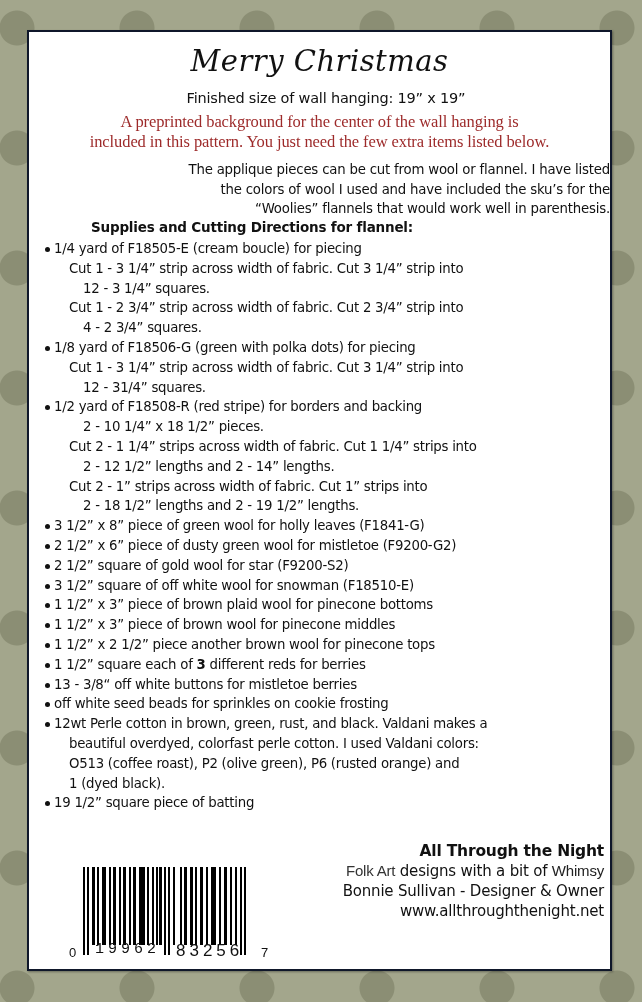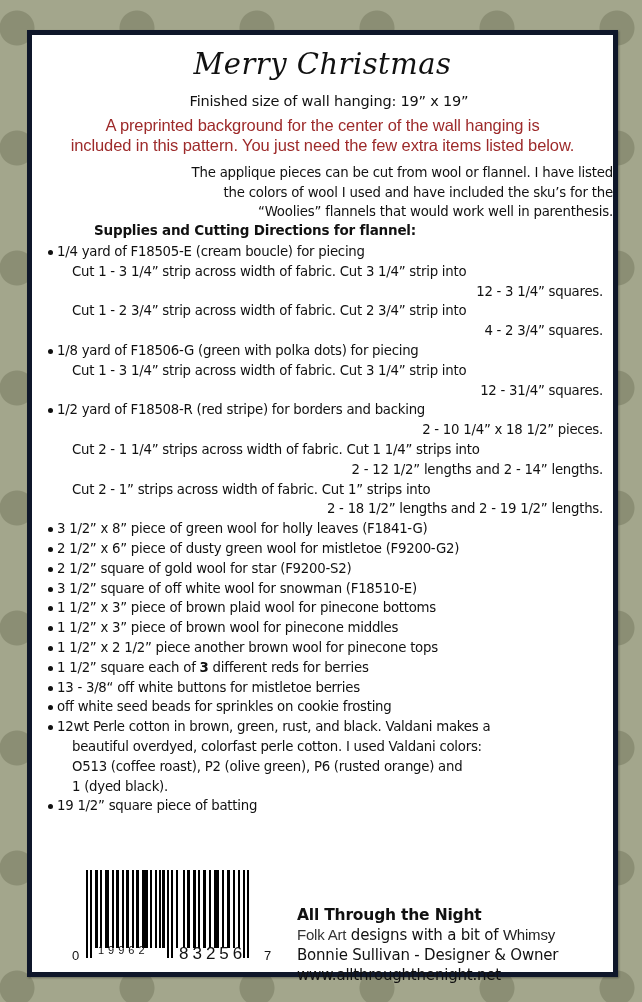--- a/index.html
+++ b/index.html
@@ -7,35 +7,35 @@
     width: 642px; height: 1002px; overflow: hidden; position: relative;
     background-color: #a3a68c;
     background-image: radial-gradient(circle, #8b8e74 0 17px, transparent 18px);
     background-size: 120px 120px;
     background-position: -43px -32px;
     font-family: "DejaVu Sans", sans-serif;
     color: #111;
   }
   .panel {
     position: absolute; left: 27px; top: 30px; width: 581px; height: 937px;
-    background: #fff; border: 5px solid #0f172a;
+    background: #fff; border: 2px solid #0f172a;
     box-shadow: 1px 1px 2px rgba(0,0,0,0.35);
   }
   .title {
     position: absolute; left: 0; right: 0; top: 12px; text-align: center;
     font-family: "DejaVu Serif", serif; font-style: italic;
     font-size: 29px; letter-spacing: 0.5px; color: #111;
   }
   .subtitle {
     position: absolute; left: 0; right: 0; top: 58px; text-align: center;
     font-size: 14.5px; letter-spacing: -0.2px; padding-left: 13px;
   }
   .red {
     position: absolute; left: 0; right: 0; top: 80px; text-align: center;
-    font-family: Liberation Sans, sans-serif; font-size: 16.5px; line-height: 20px;
+    font-family: Liberation Serif, serif; font-size: 16.5px; line-height: 20px;
     color: #9d2a2a; letter-spacing: -0.1px;
   }
   .intro {
     position: absolute; left: 0; right: 0; top: 128px; text-align: right;
     font-size: 13.3px; line-height: 19.5px; letter-spacing: -0.2px;
   }
   .heading {
     position: absolute; left: 26px; top: 187px; font-size: 13.5px; font-weight: bold;
     letter-spacing: -0.2px;
     margin-left: 36px;
@@ -43,27 +43,27 @@
   .list {
     position: absolute; left: 14px; top: 207px; right: 10px;
     font-size: 13.3px; line-height: 19.8px; letter-spacing: -0.25px;
   }
   .item { position: relative; padding-left: 11px; white-space: nowrap; }
   .item::before {
     content: ""; position: absolute; left: 2px; top: 8px; width: 5px; height: 5px;
     border-radius: 50%; background: #111;
   }
   .sub { padding-left: 26px; white-space: nowrap; }
-  .cont { padding-left: 40px; white-space: nowrap; text-align: right; }
+  .cont { padding-left: 40px; white-space: nowrap; }
   .icont { padding-left: 26px; white-space: nowrap; }
   .barcode {
     position: absolute; left: 38px; top: 833px; width: 212px; height: 96px;
   }
   .brand {
-    position: absolute; left: 265px; top: 870px; width: 310px; text-align: left;
+    position: absolute; left: 265px; top: 809px; width: 310px; text-align: right;
     font-size: 15px; line-height: 20px; letter-spacing: -0.2px;
   }
   .brand .name { font-weight: bold; font-size: 15.5px; }
   .brand .folk { font-family: "Liberation Sans", sans-serif; color: #333; font-weight: normal; margin-top: 18px; }
   .brand .whim { font-family: "Liberation Sans", sans-serif; color: #222; }
 </style>
 </head>
 <body>
 
 <div class="panel">
@@ -146,21 +146,21 @@
           <rect x="144" y="2" width="5" height="78"></rect>
         <rect x="152" y="2" width="2" height="78"></rect>
           <rect x="157" y="2" width="3" height="78"></rect>
         <rect x="163" y="2" width="2" height="78"></rect>
           <rect x="168" y="2" width="2" height="78"></rect>
         <rect x="173" y="2" width="2" height="88"></rect>
           <rect x="177" y="2" width="2" height="88"></rect>
       </g>
     </svg>
     <span style="position:absolute;left:2px;top:80px;font-size:13px;font-family:'Liberation Sans',sans-serif;">0</span>
-    <span style="position:absolute;left:28px;top:76px;font-size:11px;letter-spacing:4px;font-family:Liberation Sans, sans-serif;">19962</span>
+    <span style="position:absolute;left:28px;top:76px;font-size:15px;letter-spacing:4px;font-family:Liberation Mono, monospace;">19962</span>
     <span style="position:absolute;left:109px;top:76px;font-size:17px;letter-spacing:4px;font-family:'Liberation Sans',sans-serif;">83256</span>
     <span style="position:absolute;left:194px;top:80px;font-size:13px;font-family:'Liberation Sans',sans-serif;">7</span>
   </div>
 
   <div class="brand">
     <div class="name">All Through the Night</div>
     <div><span class="folk">Folk Art</span><span> designs with a bit of </span><span class="whim">Whimsy</span></div>
     <div>Bonnie Sullivan - Designer &amp; Owner</div>
     <div>www.allthroughthenight.net</div>
   </div>

